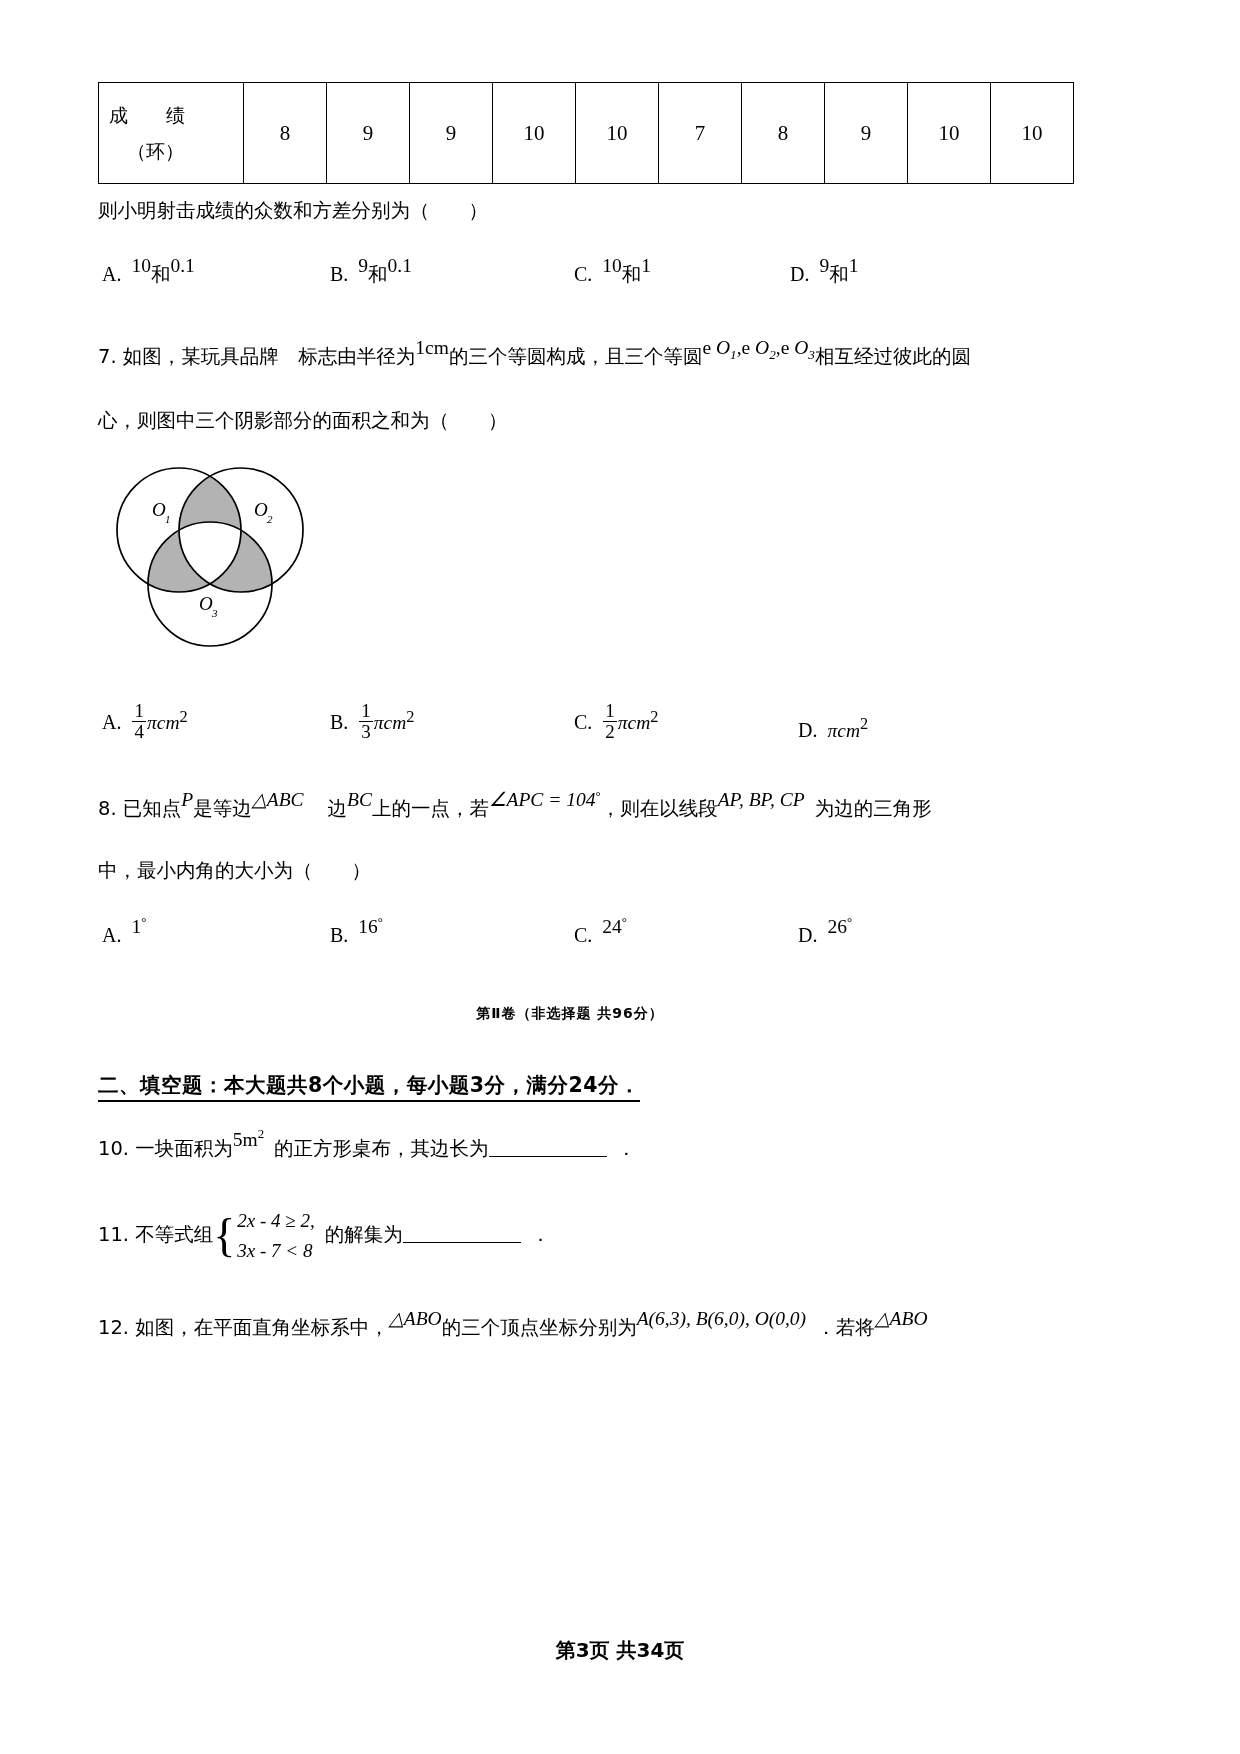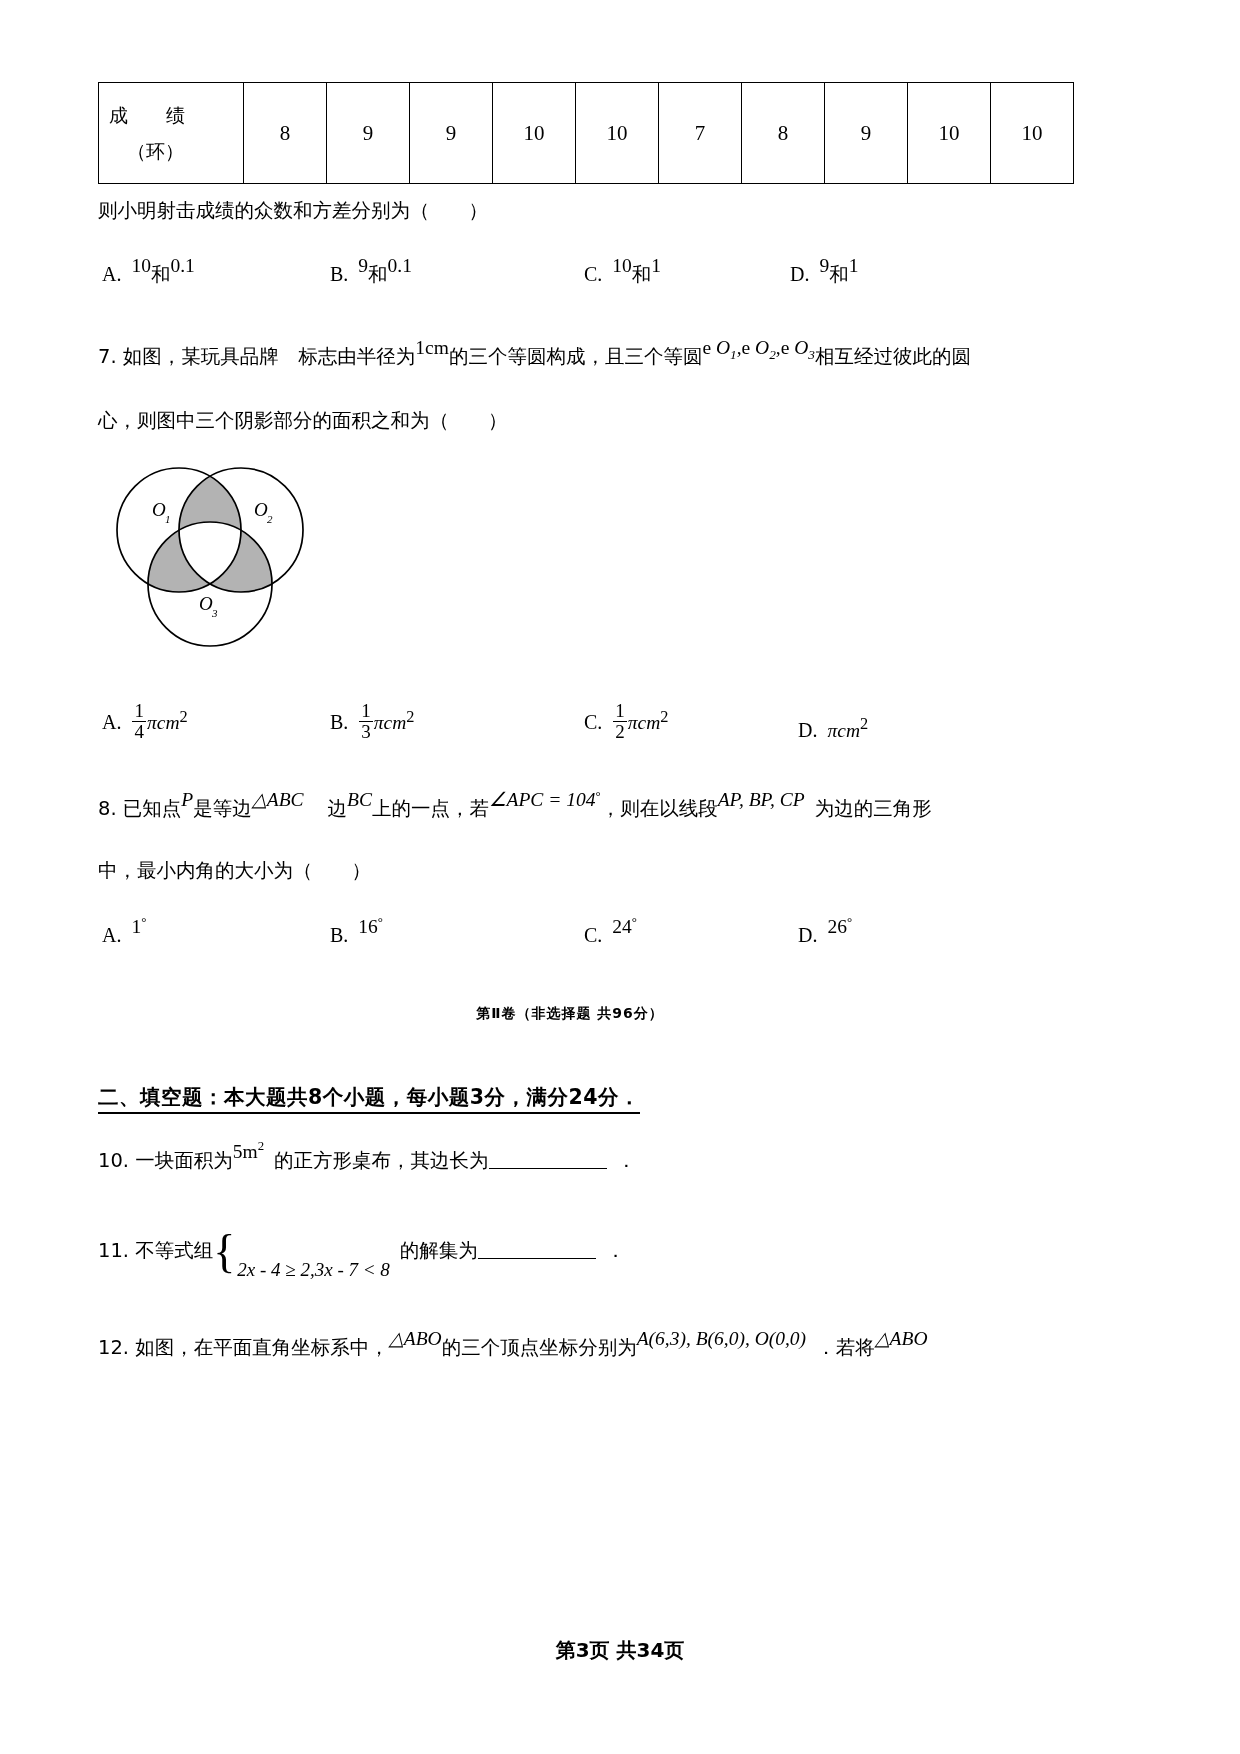--- a/index.html
+++ b/index.html
@@ -120,21 +120,21 @@
     font-size: 19.5px;
     white-space: nowrap;
     bottom: 0;
   }
   .opt .lbl {
     font-family: "Liberation Serif", serif;
     font-size: 20px;
   }
   .opt-a { left: 4px; }
   .opt-b { left: 232px; }
-  .opt-c { left: 486px; }
+  .opt-c { left: 476px; }
   .opt-d { left: 692px; }
 
   
   .frac {
     display: inline-block;
     vertical-align: -0.45em;
     text-align: center;
     font-family: "Liberation Serif", serif;
     font-size: 19px;
     line-height: 1.04;
@@ -158,21 +158,20 @@
     letter-spacing: 1px;
   }
   .section-head {
     font-family: "DejaVu Sans", sans-serif;
     font-weight: bold;
     font-size: 20.5px;
     border-bottom: 2px solid #000;
     display: inline-block;
     padding-bottom: 1px;
     letter-spacing: 0.5px;
-    margin-top: 12px;
   }
 
   .blank {
     display: inline-block;
     border-bottom: 1.4px solid #000;
     width: 118px;
     height: 1.05em;
     vertical-align: -2px;
   }
 
@@ -187,23 +186,22 @@
   }
   .sys .brace {
     font-size: 46px;
     font-style: normal;
     line-height: 0.82;
     margin-right: 2px;
     font-family: "Liberation Serif", serif;
   }
   .sys .rows {
     display: flex;
-    flex-direction: row;
+    flex-direction: column;
     line-height: 1.55;
-    margin-top: 37px;
   }
 
   
   .footer {
     position: absolute;
     left: 0;
     top: 1637px;
     width: 1240px;
     text-align: center;
     font-family: "DejaVu Sans", sans-serif;

